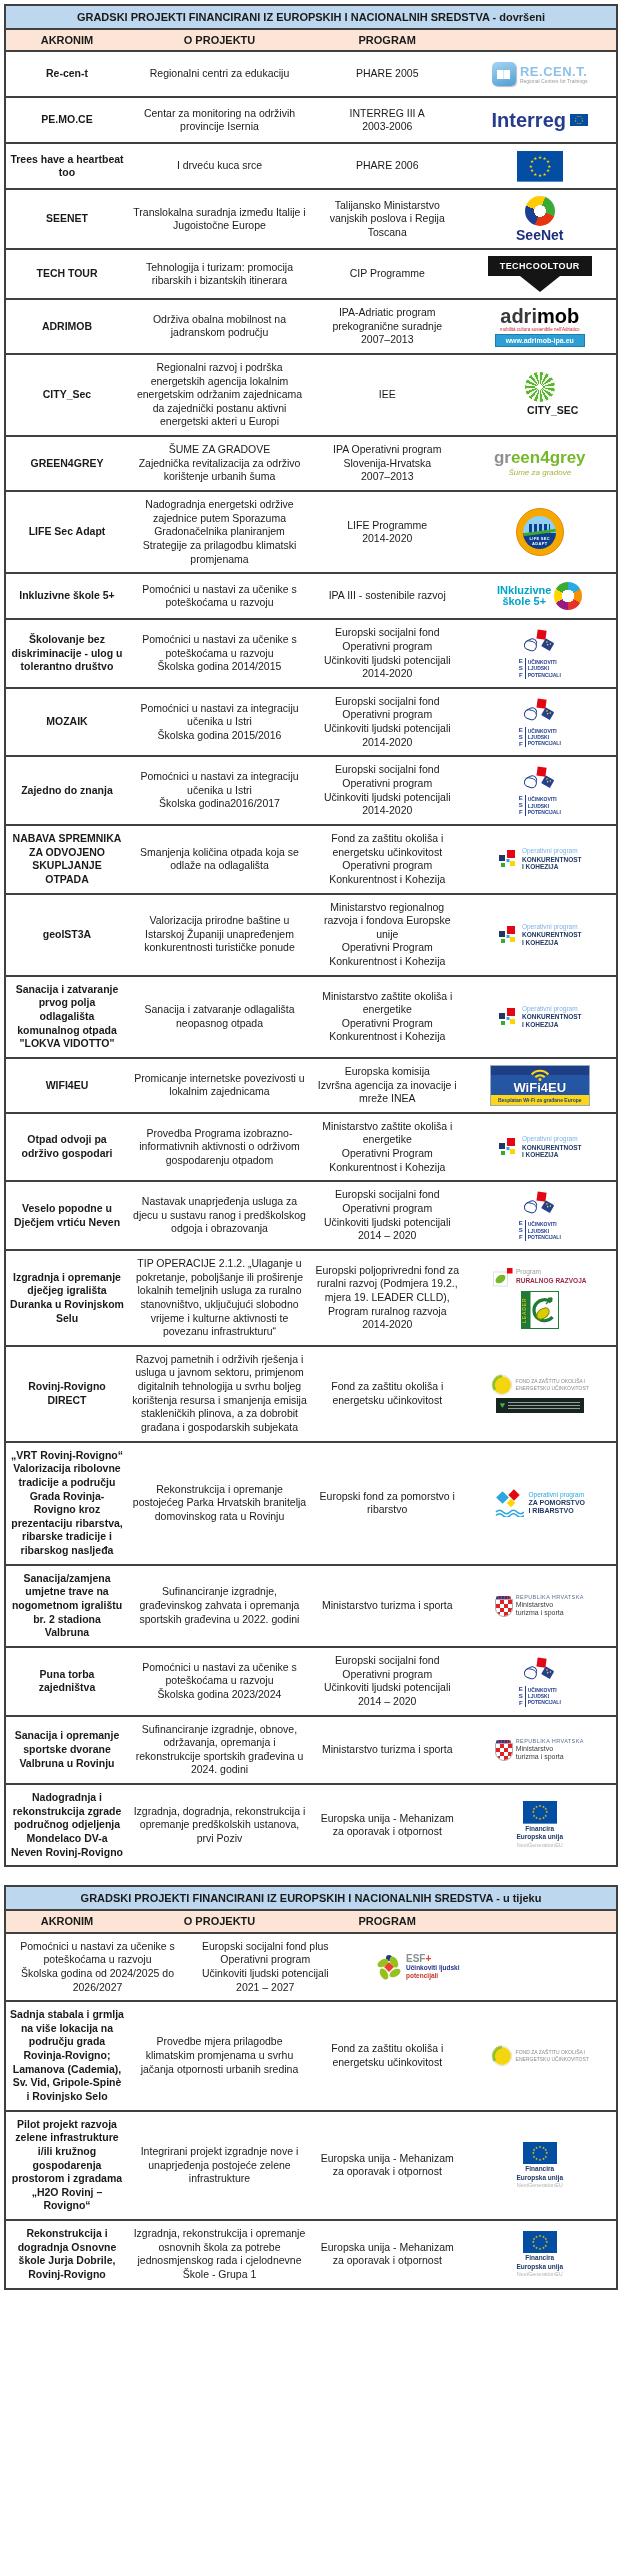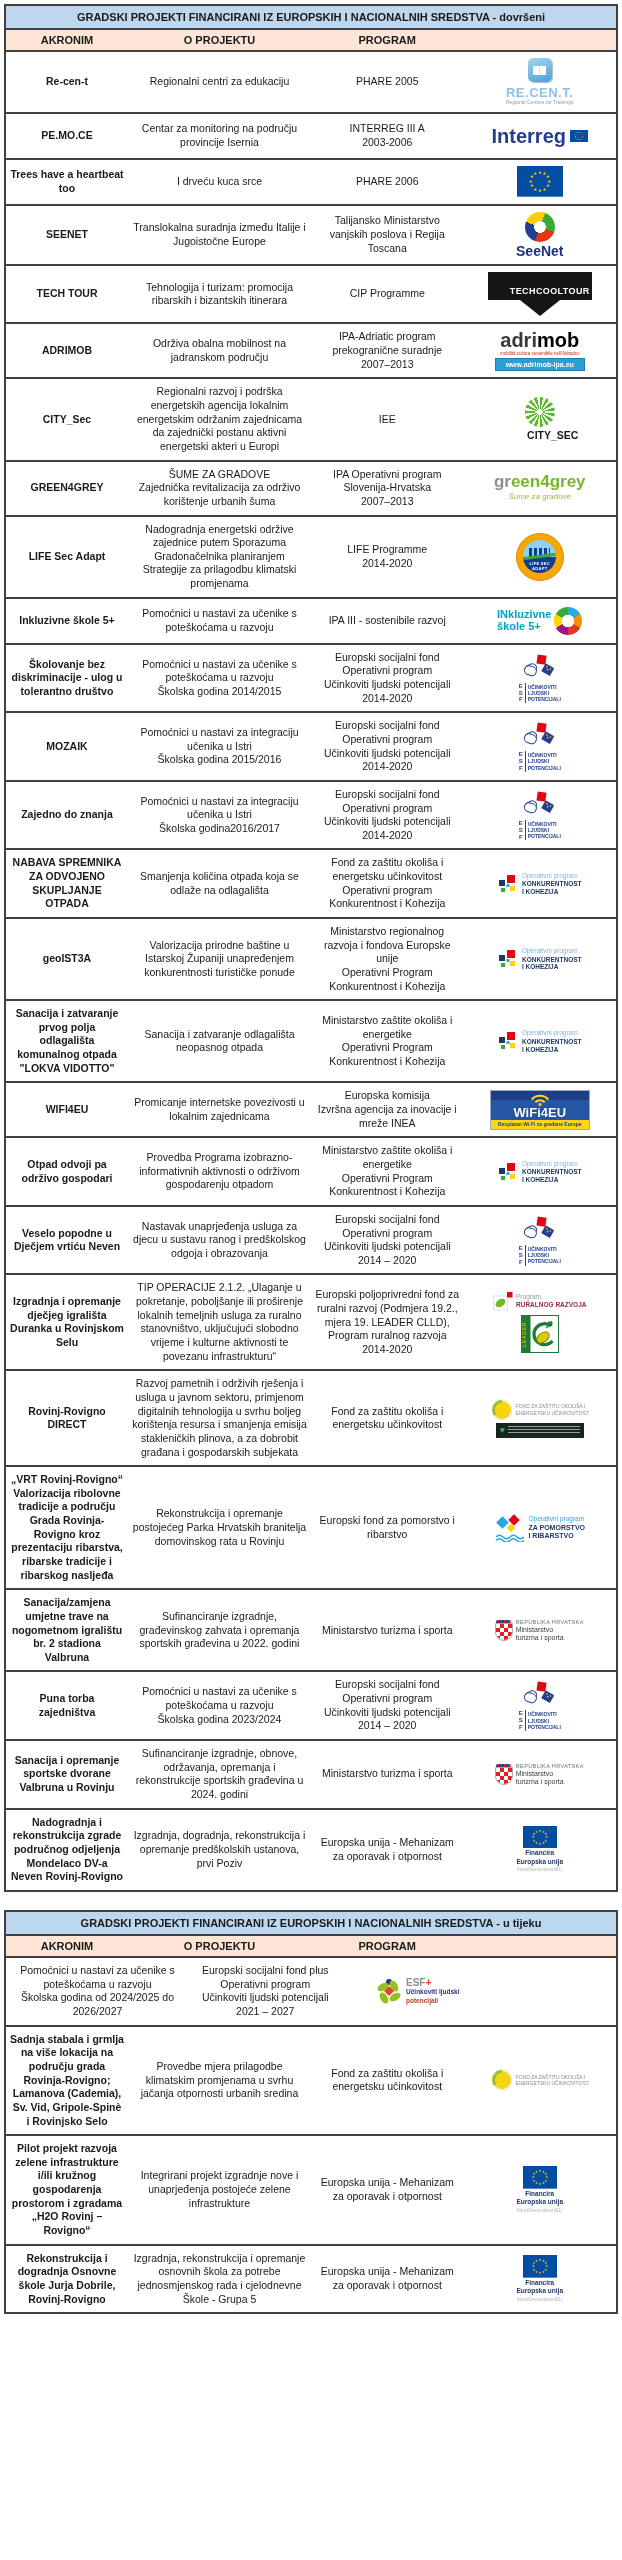--- a/index.html
+++ b/index.html
@@ -27,39 +27,39 @@
   .c1{width:20%}
   .c2{width:30%}
   .c3{width:25%}
   .c4{width:25%;white-space:normal}
   .rows .c1{font-weight:bold}
   .table-gap{height:18px}
 
   
   .lg{display:flex;flex-direction:column;align-items:center;justify-content:center;gap:2px}
 
-  .lg-recent{flex-direction:column;gap:4px}
+  .lg-recent{flex-direction:row;gap:4px}
   .recent-ic{width:24px;height:24px;border-radius:5px;background:linear-gradient(160deg,#a8d4f2,#4f9fd4);
     display:flex;align-items:center;justify-content:center;box-shadow:1px 1px 1px #bbb}
   .recent-page{width:13px;height:9px;background:linear-gradient(90deg,#fff 0 45%,#cfe6f5 45% 55%,#fff 55%)}
   .recent-tx{text-align:left}
   .recent-title{color:#8ec1e8;font-weight:bold;font-size:13px;letter-spacing:.5px;line-height:1}
   .recent-sub{color:#9b9b9b;font-size:5px}
 
   .lg-interreg{flex-direction:row;gap:4px;align-items:center}
   .interreg-word{color:#273c8e;font-weight:bold;font-size:20px;line-height:1}
 
   .seenet-swirl{width:30px;height:30px;border-radius:50%;
     background:radial-gradient(circle,#fff 0 27%,rgba(0,0,0,0) 28%),
     conic-gradient(from 20deg,#3aaa35 0 90deg,#e63312 90deg 180deg,#1c3f94 180deg 270deg,#ffcc00 270deg 360deg)}
   .seenet-title{color:#1c2f7c;font-weight:bold;font-size:14px;line-height:1}
 
   .lg-tct{gap:0;width:104px}
-  .tct-band{width:100%;background:#151515;color:#fff;font-weight:bold;font-size:9px;text-align:right;
-    padding:14px 2px 3px;letter-spacing:.4px}
+  .tct-band{width:100%;background:#151515;color:#fff;font-weight:bold;font-size:9px;text-align:center;
+    padding:5px 2px 3px;letter-spacing:.4px}
   .tct-tri{width:0;height:0;border-left:20px solid transparent;border-right:20px solid transparent;border-top:16px solid #151515}
 
   .lg-adrimob{gap:1px}
   .adrimob-word{font-size:20px;font-weight:bold;line-height:1;color:#3a3a3a}
   .am-l{color:#000000}
   .adrimob-tag{font-size:4.5px;color:#c23}
   .adrimob-url{background:#2e9fd4;color:#fff;font-size:7px;font-weight:bold;padding:1px 10px;border:1px solid #1b7fae}
 
   .citysec-ic{width:30px;height:30px;border-radius:50%;
     background:radial-gradient(circle,#fff 0 12%,rgba(0,0,0,0) 13%),
@@ -74,21 +74,21 @@
   .life-outer{width:48px;height:48px;border-radius:50%;background:#f6a800;border:1px solid #e08a00;
     display:flex;align-items:center;justify-content:center}
   .life-inner{width:33px;height:33px;border-radius:50%;background:linear-gradient(180deg,#8ecff2 0 52%,#0e3f8c 52% 100%);
     position:relative;overflow:hidden}
   .life-sky{position:absolute;top:8px;left:6px;width:21px;height:9px;
     background:repeating-linear-gradient(90deg,#0e3f8c 0 3px,rgba(0,0,0,0) 3px 5px)}
   .life-arc{position:absolute;top:15px;left:0;width:100%;height:3px;background:#3aaa35;transform:rotate(-8deg)}
   .life-text{position:absolute;bottom:2px;width:100%;text-align:center;font-size:4px;color:#fff;font-weight:bold;letter-spacing:.3px}
 
   .lg-ink{flex-direction:row;gap:3px;align-items:center}
-  .ink-tx{text-align:left}
+  .ink-tx{text-align:center}
   .ink-l1,.ink-l2{color:#00a3c8;font-weight:bold;font-size:11px;line-height:1.05}
   .ink-swirl{width:28px;height:28px;border-radius:50%;
     background:radial-gradient(circle,#fff 0 32%,rgba(0,0,0,0) 33%),
     conic-gradient(#2baae2 0 60deg,#f39200 60deg 120deg,#e6332a 120deg 180deg,#951b81 180deg 240deg,#ffd500 240deg 300deg,#3aaa35 300deg 360deg)}
 
   .esf-bottom{display:flex;gap:2px;align-items:stretch}
   .esf-letters{color:var(--esf-navy,#25408f);font-weight:bold;font-size:6px;line-height:1.15;text-align:center}
   .esf-sep{width:1px;background:var(--esf-navy,#25408f)}
   .esf-lines{display:flex;flex-direction:column;justify-content:center;text-align:left}
   .esf-lines div{color:var(--esf-navy,#25408f);font-weight:bold;font-size:5px;line-height:1.25}
@@ -166,21 +166,21 @@
             </div>
       <div class="recent-tx">
               <div class="recent-title">RE.CEN.T.</div>
       <div class="recent-sub">Regional Centres for Trainings</div>
             </div>
           </div>
         </div>
   </div>
       <div class="row">
     <div class="cell c1">PE.MO.CE</div>
-    <div class="cell c2">Centar za monitoring na području provincije Isernia</div>
+    <div class="cell c2">Centar za monitoring na održivih provincije Isernia</div>
     <div class="cell c3">INTERREG III A
 2003-2006</div>
     <div class="cell c4">
           <div class="lg lg-interreg">
       <span class="interreg-word">Interreg</span>
             <svg width="18" viewBox="0 0 60 40">
               <rect width="60" height="40" fill="#034ea2"></rect>
               <text x="30.0" y="10.0" font-size="6" fill="#ffcc00" text-anchor="middle">★</text>
               <text x="36.0" y="11.6" font-size="6" fill="#ffcc00" text-anchor="middle">★</text>
               <text x="40.4" y="16.0" font-size="6" fill="#ffcc00" text-anchor="middle">★</text>
@@ -806,21 +806,21 @@
               <text x="24.0" y="11.6" font-size="6" fill="#ffcc00" text-anchor="middle">★</text>
             </svg>
       <div class="eun-l1">Financira</div>
       <div class="eun-l1">Europska unija</div>
       <div class="eun-l2">NextGenerationEU</div>
           </div>
         </div>
   </div>
       <div class="row">
     <div class="cell c1">Rekonstrukcija i dogradnja Osnovne škole Jurja Dobrile, Rovinj-Rovigno</div>
-    <div class="cell c2">Izgradnja, rekonstrukcija i opremanje osnovnih škola za potrebe jednosmjenskog rada i cjelodnevne Škole - Grupa 5</div>
+    <div class="cell c2">Izgradnja, rekonstrukcija i opremanje osnovnih škola za potrebe jednosmjenskog rada i cjelodnevne Škole - Grupa 1</div>
     <div class="cell c3">Europska unija - Mehanizam za oporavak i otpornost</div>
     <div class="cell c4">
           <div class="lg lg-eunext">
             <svg width="34" viewBox="0 0 60 40">
               <rect width="60" height="40" fill="#034ea2"></rect>
               <text x="30.0" y="10.0" font-size="6" fill="#ffcc00" text-anchor="middle">★</text>
               <text x="36.0" y="11.6" font-size="6" fill="#ffcc00" text-anchor="middle">★</text>
               <text x="40.4" y="16.0" font-size="6" fill="#ffcc00" text-anchor="middle">★</text>
               <text x="42.0" y="22.0" font-size="6" fill="#ffcc00" text-anchor="middle">★</text>
               <text x="40.4" y="28.0" font-size="6" fill="#ffcc00" text-anchor="middle">★</text>

